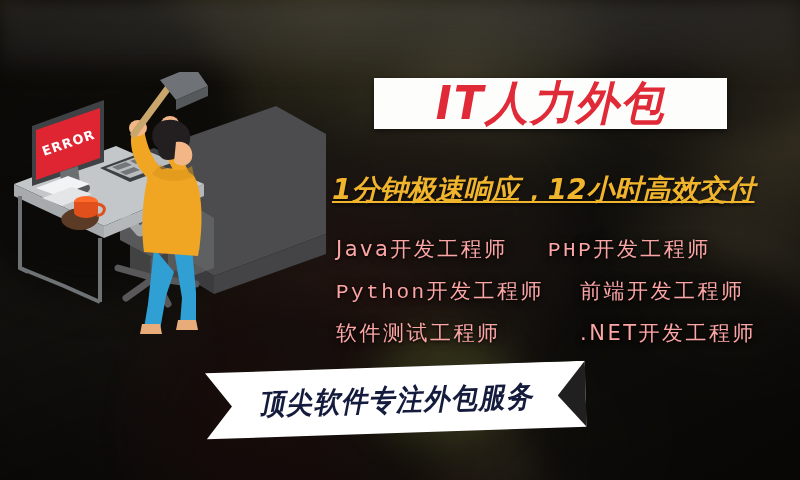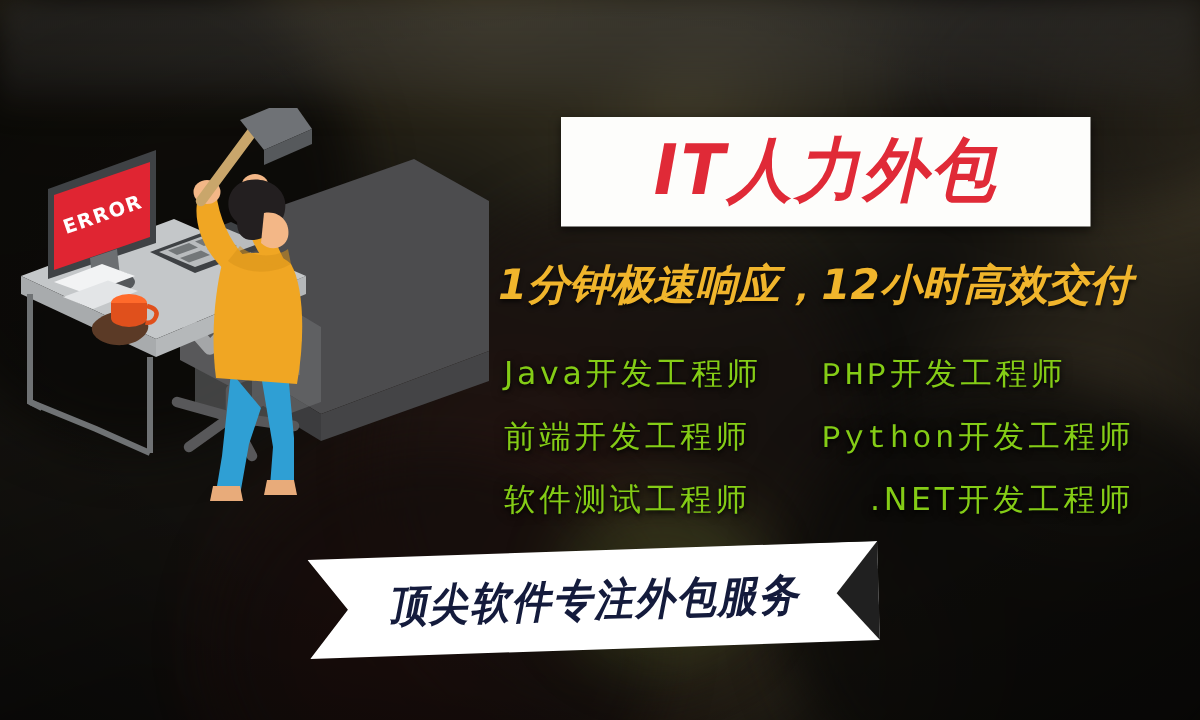--- a/index.html
+++ b/index.html
@@ -76,21 +76,21 @@
     height: 270px;
   }
   .illustration svg { display: block; width: 100%; height: 100%; }
 
   
   .title-banner {
     position: absolute;
     left: 374px;
     top: 78px;
     width: 353px;
-    height: 73px;
+    height: 51px;
     background: #fdfdfb;
     box-shadow: 0 2px 6px rgba(0,0,0,0.55);
     display: flex;
     align-items: center;
     justify-content: center;
   }
   .title-text {
     color: #e02a37;
     font-family: "DejaVu Sans", "Liberation Sans", sans-serif;
     font-size: 43px;
@@ -113,20 +113,21 @@
     font-style: italic;
     line-height: 1;
     white-space: nowrap;
     color: #f2b434;
     background: linear-gradient(180deg, #fde9a2 0%, #f5c council 0%, #f0b428 46%, #d99414 100%);
     -webkit-background-clip: text;
     background-clip: text;
     -webkit-text-fill-color: transparent;
     text-shadow: 0 2px 3px rgba(0,0,0,0.6);
     letter-spacing: 0px;
+    text-decoration: underline;
   }
   
   .subtitle.nogradient {
     background: none;
     -webkit-text-fill-color: #f0b52c;
     color: #f0b52c;
   }
 
   
   .service-grid {
@@ -134,21 +135,21 @@
     left: 336px;
     top: 228px;
     width: 456px;
   }
   .service-row {
     display: flex;
     height: 42px;
     align-items: center;
   }
   .service-cell {
-    color: #84cc16;
+    color: #fca5a5;
     font-size: 21px;
     letter-spacing: 2.5px;
     white-space: nowrap;
     text-shadow: 0 1px 3px rgba(0,0,0,0.85), 0 0 8px rgba(0,0,0,0.6);
   }
   .service-cell.col1 { width: 212px; }
   .service-cell.col2 { width: 244px; font-family: Liberation Mono, monospace; }
 
   
   .ribbon-wrap {
@@ -298,22 +299,22 @@
   </div>
 
   <div class="subtitle nogradient">1分钟极速响应，12小时高效交付</div>
 
   <div class="service-grid">
     <div class="service-row">
       <span class="service-cell col1">Java开发工程师</span>
       <span class="service-cell col2">PHP开发工程师</span>
     </div>
     <div class="service-row">
+      <span class="service-cell col2">Python开发工程师</span>
       <span class="service-cell col1">前端开发工程师</span>
-      <span class="service-cell col2">Python开发工程师</span>
     </div>
     <div class="service-row">
       <span class="service-cell col2">软件测试工程师</span>
       <span class="service-cell col1">.NET开发工程师</span>
     </div>
   </div>
 
   <div class="ribbon-wrap">
     <svg class="ribbon-svg" viewBox="0 0 380 80" xmlns="http://www.w3.org/2000/svg">
       <polygon points="0,2 380,0 380,66 0,68 26,36" fill="#ffffff"></polygon>

